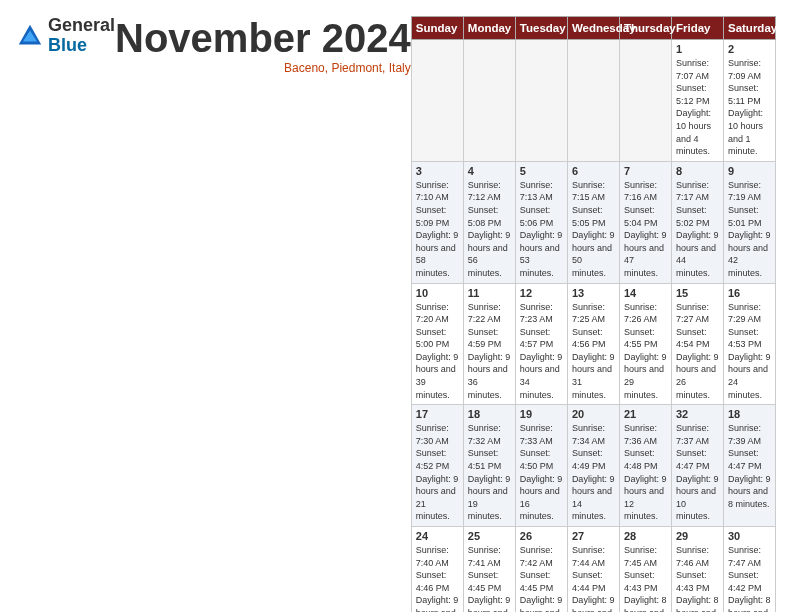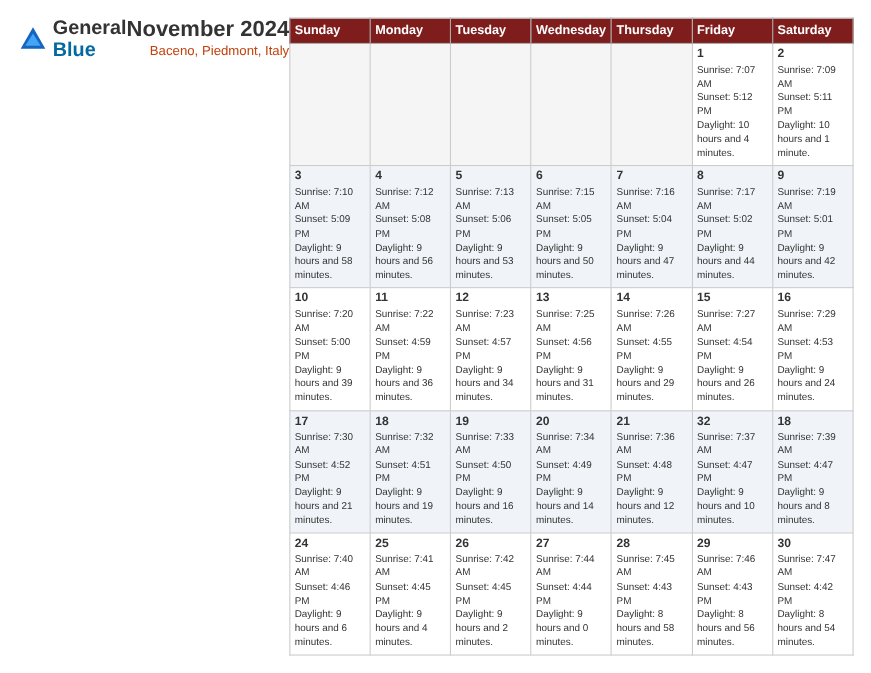--- a/index.html
+++ b/index.html
@@ -36,21 +36,21 @@
     .logo-general { color: #333; }
     .logo-blue { color: #0369a1; }
     .logo-icon {
       width: 28px;
       height: 28px;
     }
     .title-block {
       text-align: right;
     }
     .month-title {
-      font-size: 20px;
+      font-size: 40px;
       font-weight: bold;
       color: #333;
     }
     .subtitle {
       font-size: 12px;
       color: #c2410c;
     }
     .calendar {
       flex: 1;
       border-collapse: collapse;

